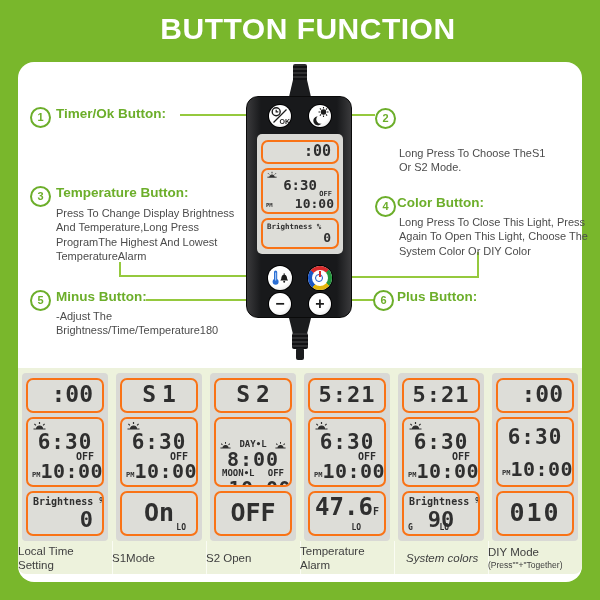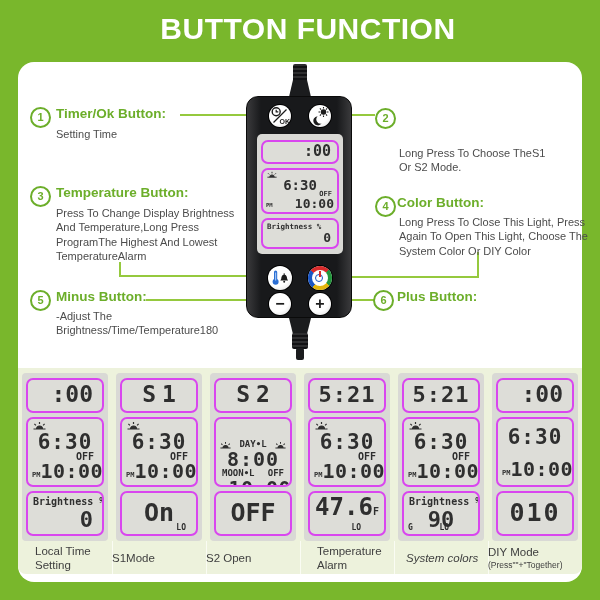--- a/index.html
+++ b/index.html
@@ -24,21 +24,21 @@
   .dbtn{position:absolute;border-radius:50%;background:radial-gradient(circle at 40% 35%,#fff 55%,#d9d9d9);
         box-shadow:0 0 0 1px #000;display:flex;align-items:center;justify-content:center;}
   .pm-glyph{font-size:16px;font-weight:bold;color:#1c1c1c;line-height:1;}
   .ring{position:absolute;inset:0;border-radius:50%;
         background:conic-gradient(from -50deg,#d92b2b 0 95deg,#23963c 95deg 180deg,#e3b50e 180deg 268deg,#1b56c4 268deg 360deg);}
   .ring-in{position:absolute;left:4px;top:4px;width:16px;height:16px;background:#fff;border-radius:50%;}
   .pwr{position:absolute;left:7px;top:8px;width:8px;height:8px;border:1.6px solid #1b56c4;border-radius:50%;box-sizing:border-box;}
   .pwr-line{position:absolute;left:11px;top:4.5px;width:2px;height:6px;background:#d92b2b;}
   .screen{position:absolute;left:257px;top:134px;width:86px;height:120px;background:#d9d9d5;border-radius:5px;}
   
-  .lbox{position:absolute;border:2px solid #d946ef;border-radius:7px;background:#ddddd8;box-sizing:border-box;overflow:hidden;}
+  .lbox{position:absolute;border:2px solid #f97316;border-radius:7px;background:#ddddd8;box-sizing:border-box;overflow:hidden;}
   .seg{font-family:"DejaVu Sans Mono",monospace;font-weight:bold;color:#2f2f2f;}
   .panel{position:absolute;top:373px;width:86px;height:168px;background:#d9d9d5;border-radius:4px;}
   .pb1{left:4px;top:5px;width:78px;height:35px;}
   .pb2{left:4px;top:44px;width:78px;height:70px;}
   .pb3{left:4px;top:118px;width:78px;height:45px;}
   .t-right{font-size:23px;line-height:29px;text-align:right;padding-right:9px;}
   .t-center{font-size:23px;line-height:29px;text-align:center;letter-spacing:6px;padding-left:6px;}
   .t-time{font-size:22px;line-height:29px;text-align:center;letter-spacing:1px;}
   .micon{height:12px;padding:2px 0 0 5px;line-height:0;}
   .mtime{font-size:21px;line-height:19px;text-align:center;letter-spacing:1px;}
@@ -50,21 +50,21 @@
   .dayl{font-size:9px;line-height:10px;}
   .mrow4{display:flex;justify-content:space-between;padding:0 6px;font-size:9px;line-height:11px;}
   .blabel{font-size:10px;line-height:13px;padding:2px 3px 0 5px;white-space:nowrap;}
   .bval{font-size:22px;line-height:23px;text-align:right;padding-right:9px;}
   .bbig{font-size:25px;line-height:39px;text-align:center;}
   .bsub{position:absolute;bottom:2px;font-size:8px;line-height:8px;}
   .b47{text-align:center;font-size:24px;line-height:28px;}
   .bunit{font-size:10px;}
   .bval90{font-size:22px;line-height:21px;text-align:center;padding-top:1px;}
   .cap{position:absolute;top:545px;width:94px;font-size:11.5px;color:#404040;line-height:1.18;box-sizing:border-box;}
-  .cap-l{text-align:left;padding-left:17px;}
+  .cap-l{text-align:left;}
   .cap-c{padding-top:7px;}
   .cap-sub{font-size:8.5px;line-height:1.2;}
   .sep{position:absolute;top:541px;width:1px;height:33px;background:#fafcf3;}
   
   .sb1{left:4px;top:6px;width:78px;height:24px;}
   .sb2{left:4px;top:34px;width:78px;height:46px;}
   .sb3{left:4px;top:84px;width:78px;height:31px;}
   .s-time{font-size:15px;line-height:19px;text-align:right;padding-right:6px;}
   .s-icon{height:8px;padding:1px 0 0 4px;line-height:0;}
   .s-on{font-size:14px;line-height:12px;text-align:center;}
@@ -87,21 +87,20 @@
   <div class="line" style="left:330px;top:114px;width:45px;height:2px;"></div>
   <div class="line" style="left:119px;top:262px;width:2px;height:15px;"></div>
   <div class="line" style="left:119px;top:275px;width:151px;height:2px;"></div>
   <div class="line" style="left:477px;top:252px;width:2px;height:26px;"></div>
   <div class="line" style="left:333px;top:276px;width:146px;height:2px;"></div>
   <div class="line" style="left:146px;top:299px;width:124px;height:2px;"></div>
   <div class="line" style="left:331px;top:299px;width:44px;height:2px;"></div>
 
   <div class="co-num" style="left:30px;top:107px;">1</div>
   <div class="co-title" style="left:56px;top:105px;width:160px;">Timer/Ok Button:</div>
-  <div class="co-desc" style="left:56px;top:127px;width:150px;">Setting Time</div>
 
   <div class="co-num" style="left:375px;top:108px;">2</div>
   <div class="co-desc" style="left:399px;top:146px;width:160px;">Long Press To Choose TheS1 Or S2 Mode.</div>
 
   <div class="co-num" style="left:30px;top:186px;">3</div>
   <div class="co-title" style="left:56px;top:184px;width:190px;">Temperature Button:</div>
   <div class="co-desc" style="left:56px;top:206px;width:200px;">Press To Change Display Brightness And Temperature,Long Press ProgramThe Highest And Lowest TemperatureAlarm</div>
 
   <div class="co-num" style="left:375px;top:196px;">4</div>
   <div class="co-title" style="left:397px;top:194px;width:180px;">Color Button:</div>

